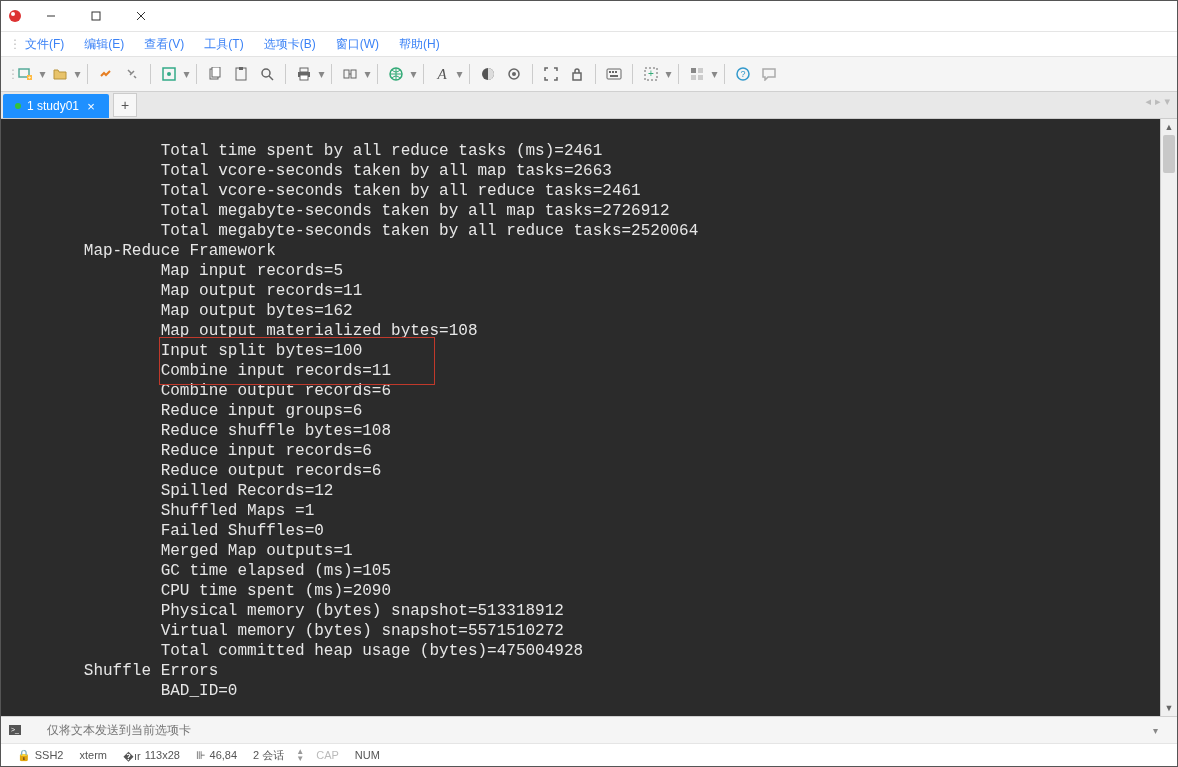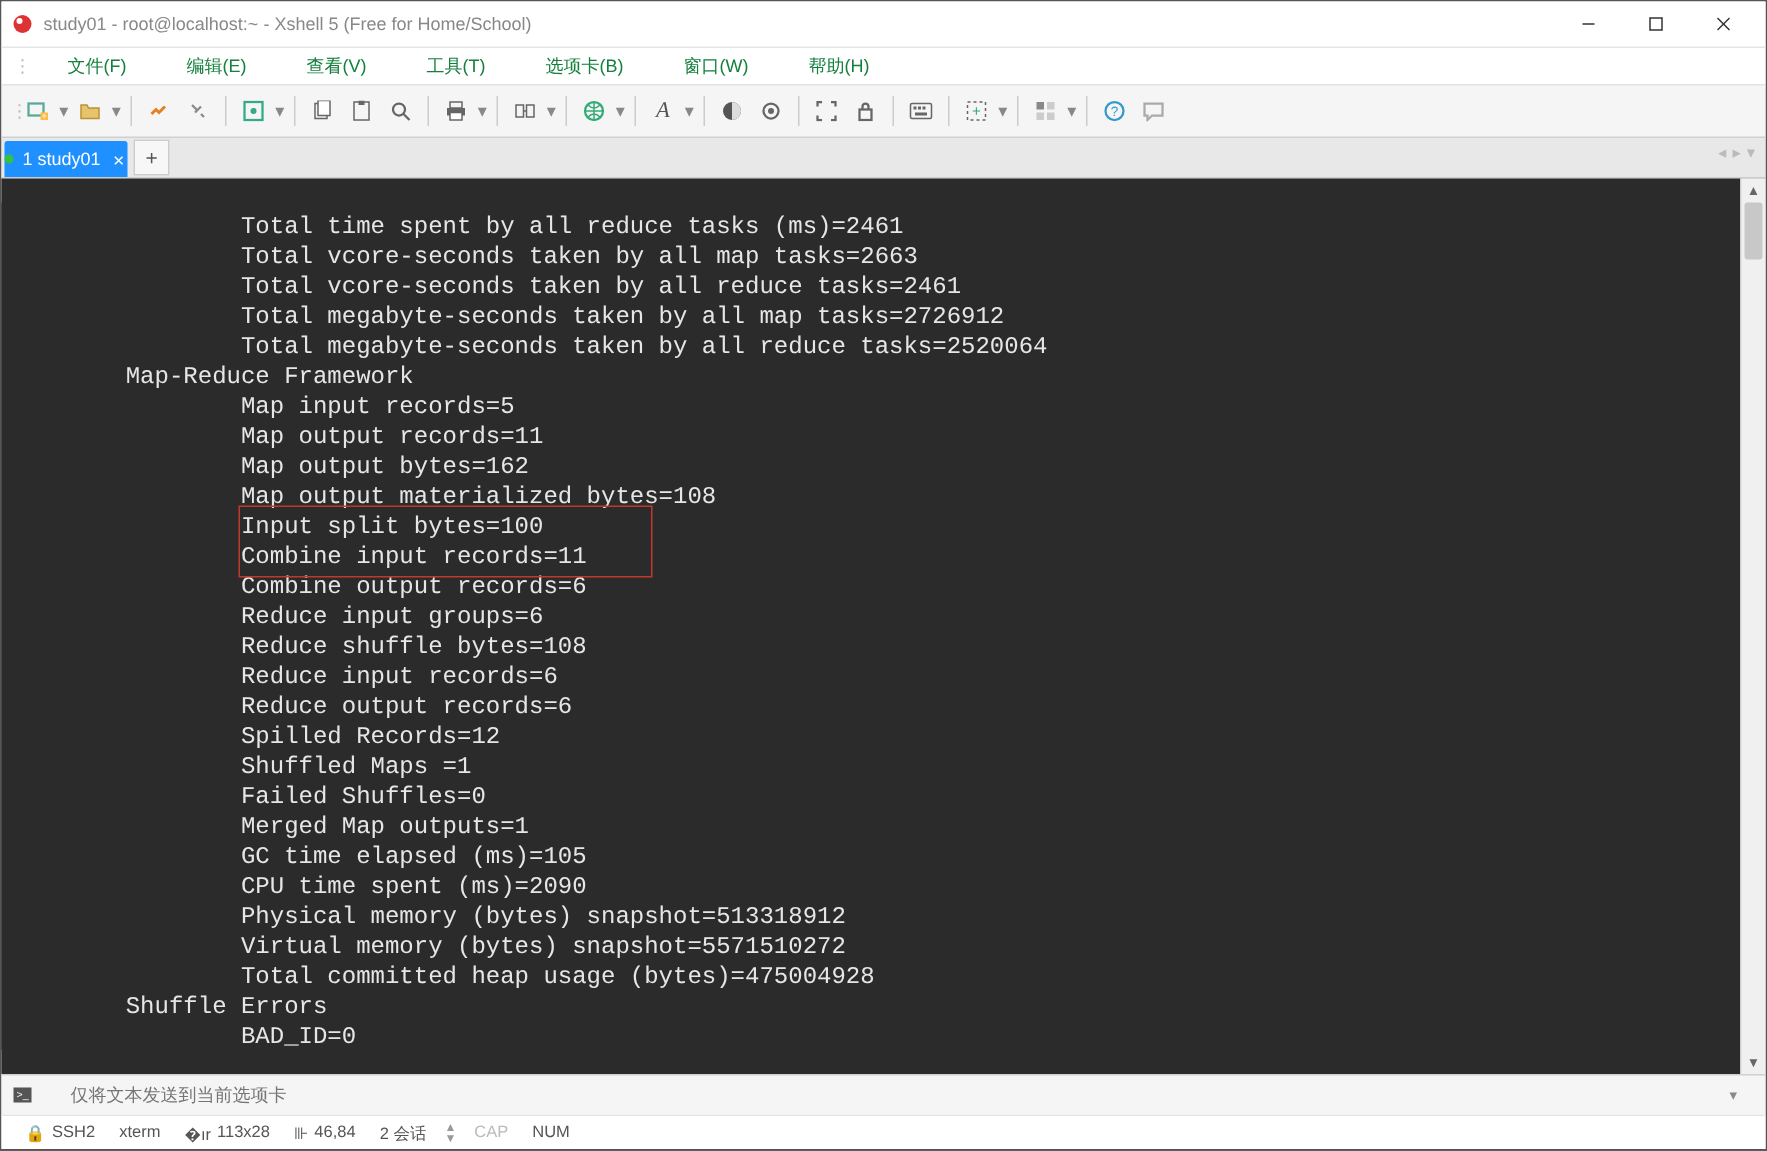--- a/index.html
+++ b/index.html
@@ -6,29 +6,29 @@
   .window{width:1178px;height:767px;background:#fff;display:flex;flex-direction:column;box-sizing:border-box;border:1px solid #555;}
   
   .titlebar{height:30px;background:#fff;display:flex;align-items:center;padding:0 6px;border-bottom:1px solid #e5e5e5;color:#888;}
   .titlebar .ticon{width:16px;height:16px;margin-right:6px;display:inline-flex;align-items:center;justify-content:center;}
   .titlebar .title{flex:1;font-size:12px;}
   .winbtns{display:flex;gap:1px;}
   .winbtn{width:44px;height:28px;display:flex;align-items:center;justify-content:center;color:#555;}
   .winbtn svg{width:10px;height:10px;}
   
   .menubar{height:24px;display:flex;align-items:center;padding:0 8px;background:#fff;gap:4px;}
-  .menubar .mitem{padding:2px 8px;color:#15803d;margin-left:20px;}
+  .menubar .mitem{padding:2px 8px;color:#3b82f6;}
   
   .toolbar{height:34px;background:#f5f5f5;border-top:1px solid #e3e3e3;border-bottom:1px solid #d0d0d0;display:flex;align-items:center;padding:0 6px;gap:2px;}
   .tbtn{width:24px;height:24px;display:flex;align-items:center;justify-content:center;color:#555;border-radius:2px;}
   .tsep{width:1px;height:20px;background:#ccc;margin:0 4px;}
   .tdrop{width:7px;display:flex;align-items:center;justify-content:center;color:#888;}
   
   .tabbar{height:26px;background:#e8e8e8;display:flex;align-items:flex-end;border-bottom:1px solid #ccc;position:relative;}
-  .tab{height:24px;display:flex;align-items:center;padding:0 0;font-size:12px;background:#1e90ff;color:#fff;border-top-left-radius:2px;border-top-right-radius:2px;margin-left:2px;gap:6px;}
+  .tab{height:24px;display:flex;align-items:center;padding:0 12px;font-size:12px;background:#1e90ff;color:#fff;border-top-left-radius:2px;border-top-right-radius:2px;margin-left:2px;gap:6px;}
   .tab .dot{width:6px;height:6px;border-radius:50%;background:#35c23a;}
   .tab .tclose{width:12px;height:12px;display:flex;align-items:center;justify-content:center;font-size:13px;line-height:1;}
   .newtab{width:22px;height:22px;margin-left:4px;margin-bottom:1px;border:1px solid #ccc;background:#f7f7f7;display:flex;align-items:center;justify-content:center;color:#555;font-size:14px;}
   .tabbar-right{position:absolute;right:6px;top:3px;display:flex;gap:2px;color:#bbb;}
   .tabbar-right span{font-size:11px;padding:0 1px;}
   
   .term-wrap{flex:1;display:flex;background:#2b2b2b;position:relative;min-height:0;}
   .term{flex:1;background:#2b2b2b;color:#e6e6e6;font-family:Consolas,"Courier New",monospace;font-size:16px;line-height:20px;white-space:pre;padding:6px 0 6px 6px;overflow:hidden;}
   .hlbox{position:absolute;border:1px solid #c0392b;pointer-events:none;}
   .vscroll{width:16px;background:#f0f0f0;display:flex;flex-direction:column;border-left:1px solid #ccc;}
@@ -52,21 +52,20 @@
 
 <div class="window">
 
   <div class="titlebar">
     <span class="ticon">
       <svg viewBox="0 0 16 16">
           <circle cx="8" cy="8" r="6" fill="#d33"></circle>
           <circle cx="6" cy="6" r="2" fill="#fff"></circle>
         </svg>
     </span>
-    <span class="title">study01 - root@localhost:~ - Xshell 5 (Free for Home/School)</span>
     <div class="winbtns">
       <div class="winbtn">
           <svg viewBox="0 0 10 10">
             <line x1="1" y1="5" x2="9" y2="5" stroke="#333" stroke-width="1"></line>
           </svg>
         </div>
       <div class="winbtn">
           <svg viewBox="0 0 10 10">
             <rect x="1" y="1" width="8" height="8" fill="none" stroke="#333" stroke-width="1"></rect>
           </svg>

